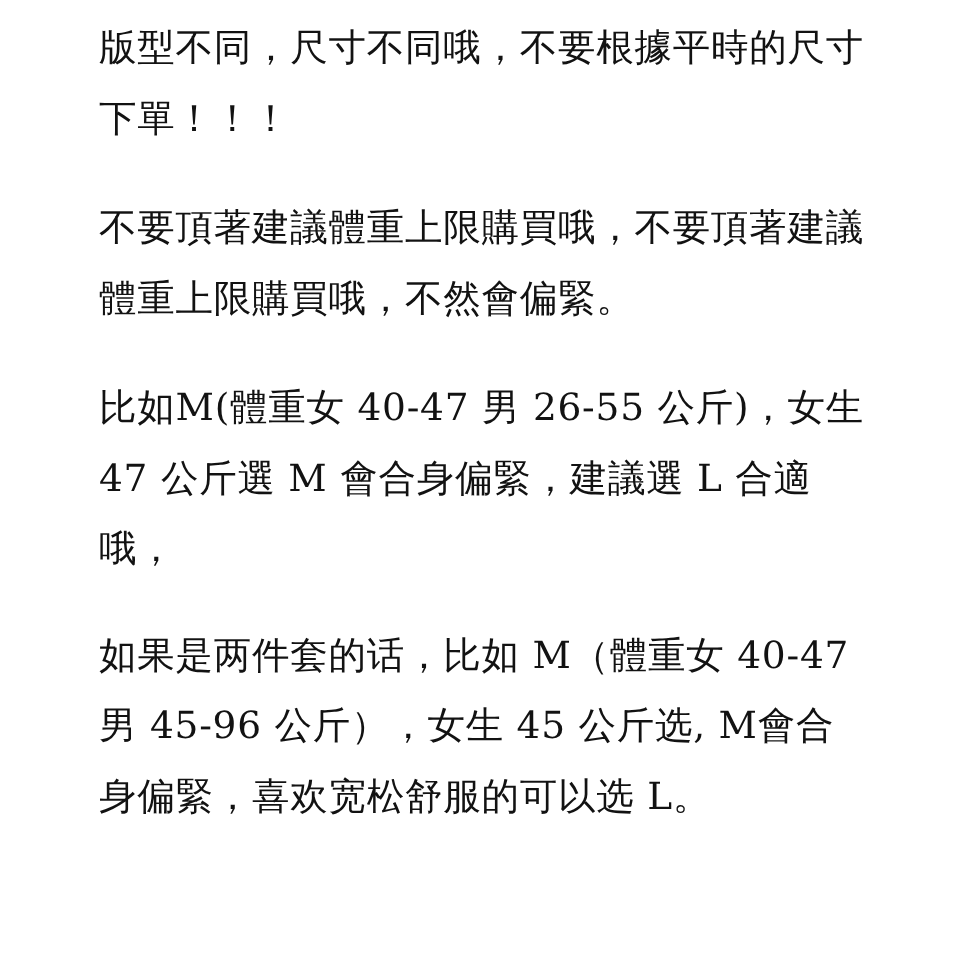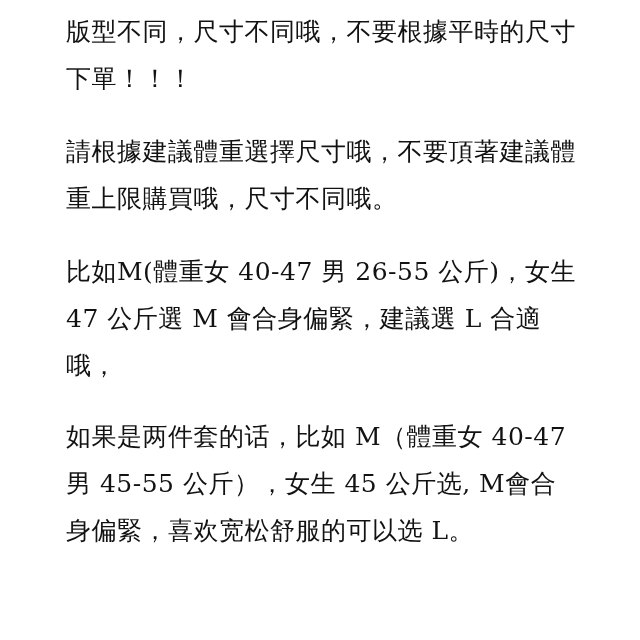--- a/index.html
+++ b/index.html
@@ -35,16 +35,16 @@
   }
   .p1 { margin-bottom: 26px; }
   .p2 { margin-bottom: 26px; }
   .p3 { margin-bottom: 24px; }
 </style>
 </head>
 <body>
 
 <div class="page">
   <p class="para p1">版型不同，尺寸不同哦，不要根據平時的尺寸下單！！！</p>
-  <p class="para p2">請根據建議體重選擇尺寸哦，不要頂著建議體重上限購買哦，尺寸不同哦。</p>
+  <p class="para p2">不要頂著建議體重上限購買哦，不要頂著建議體重上限購買哦，不然會偏緊。</p>
   <p class="para p3">比如M(體重女 40-47 男 26-55 公斤)，女生 47 公斤選 M 會合身偏緊，建議選 L 合適哦，</p>
-  <p class="para p4">如果是两件套的话，比如 M（體重女 40-47 男 45-55 公斤），女生 45 公斤选, M會合身偏緊，喜欢宽松舒服的可以选 L。</p>
+  <p class="para p4">如果是两件套的话，比如 M（體重女 40-47 男 45-96 公斤），女生 45 公斤选, M會合身偏緊，喜欢宽松舒服的可以选 L。</p>
 </div>
 
 </body></html>

